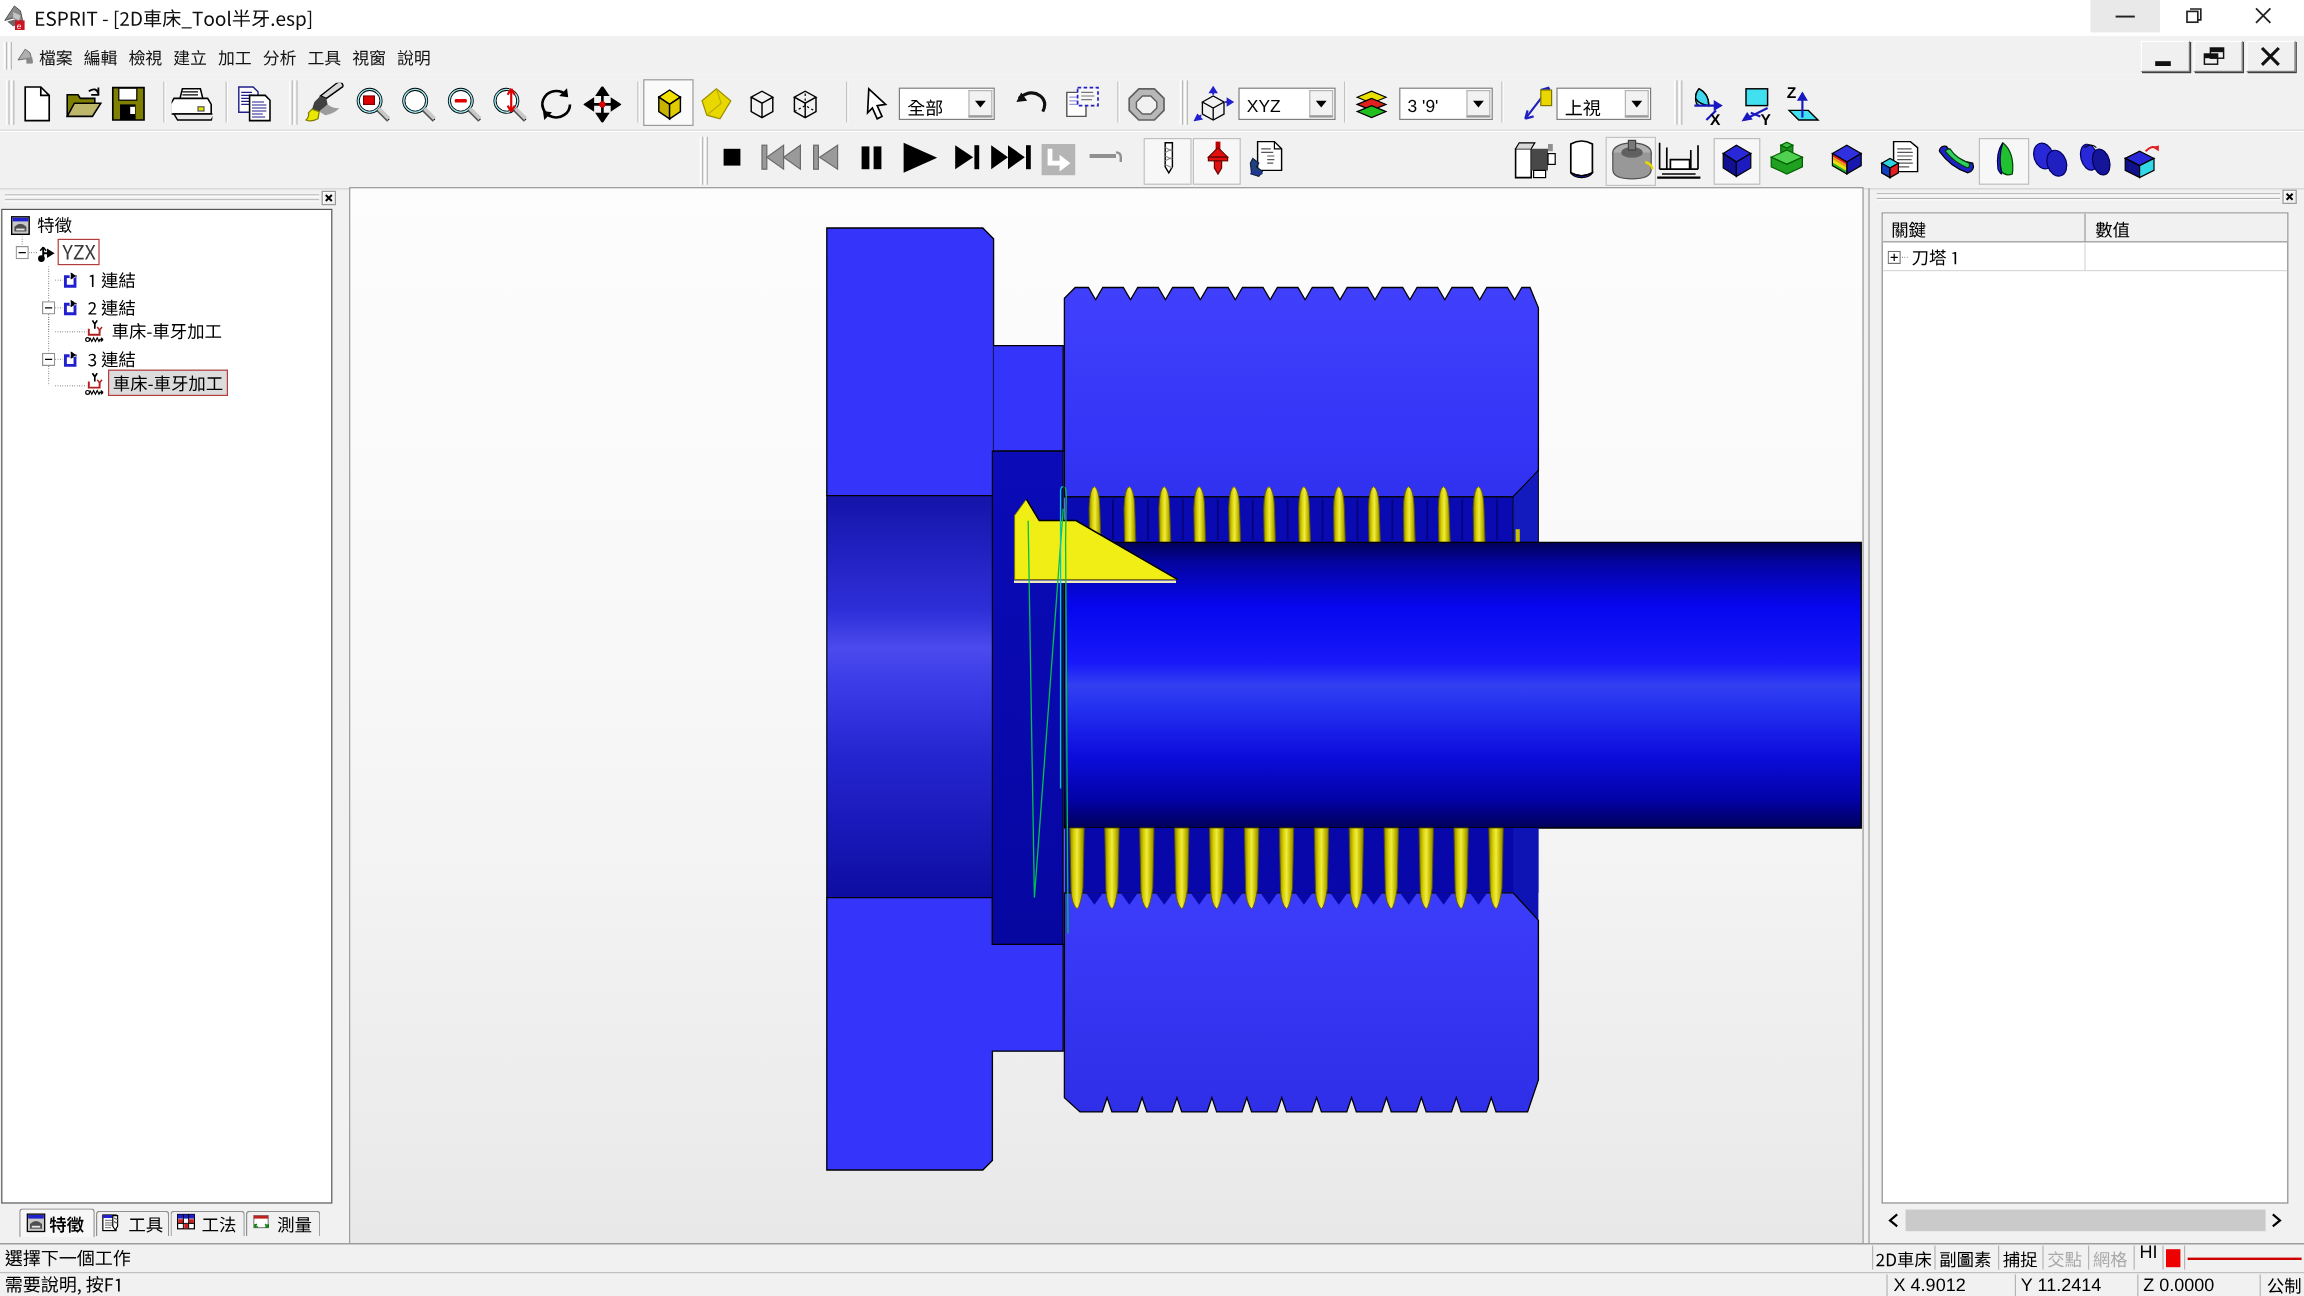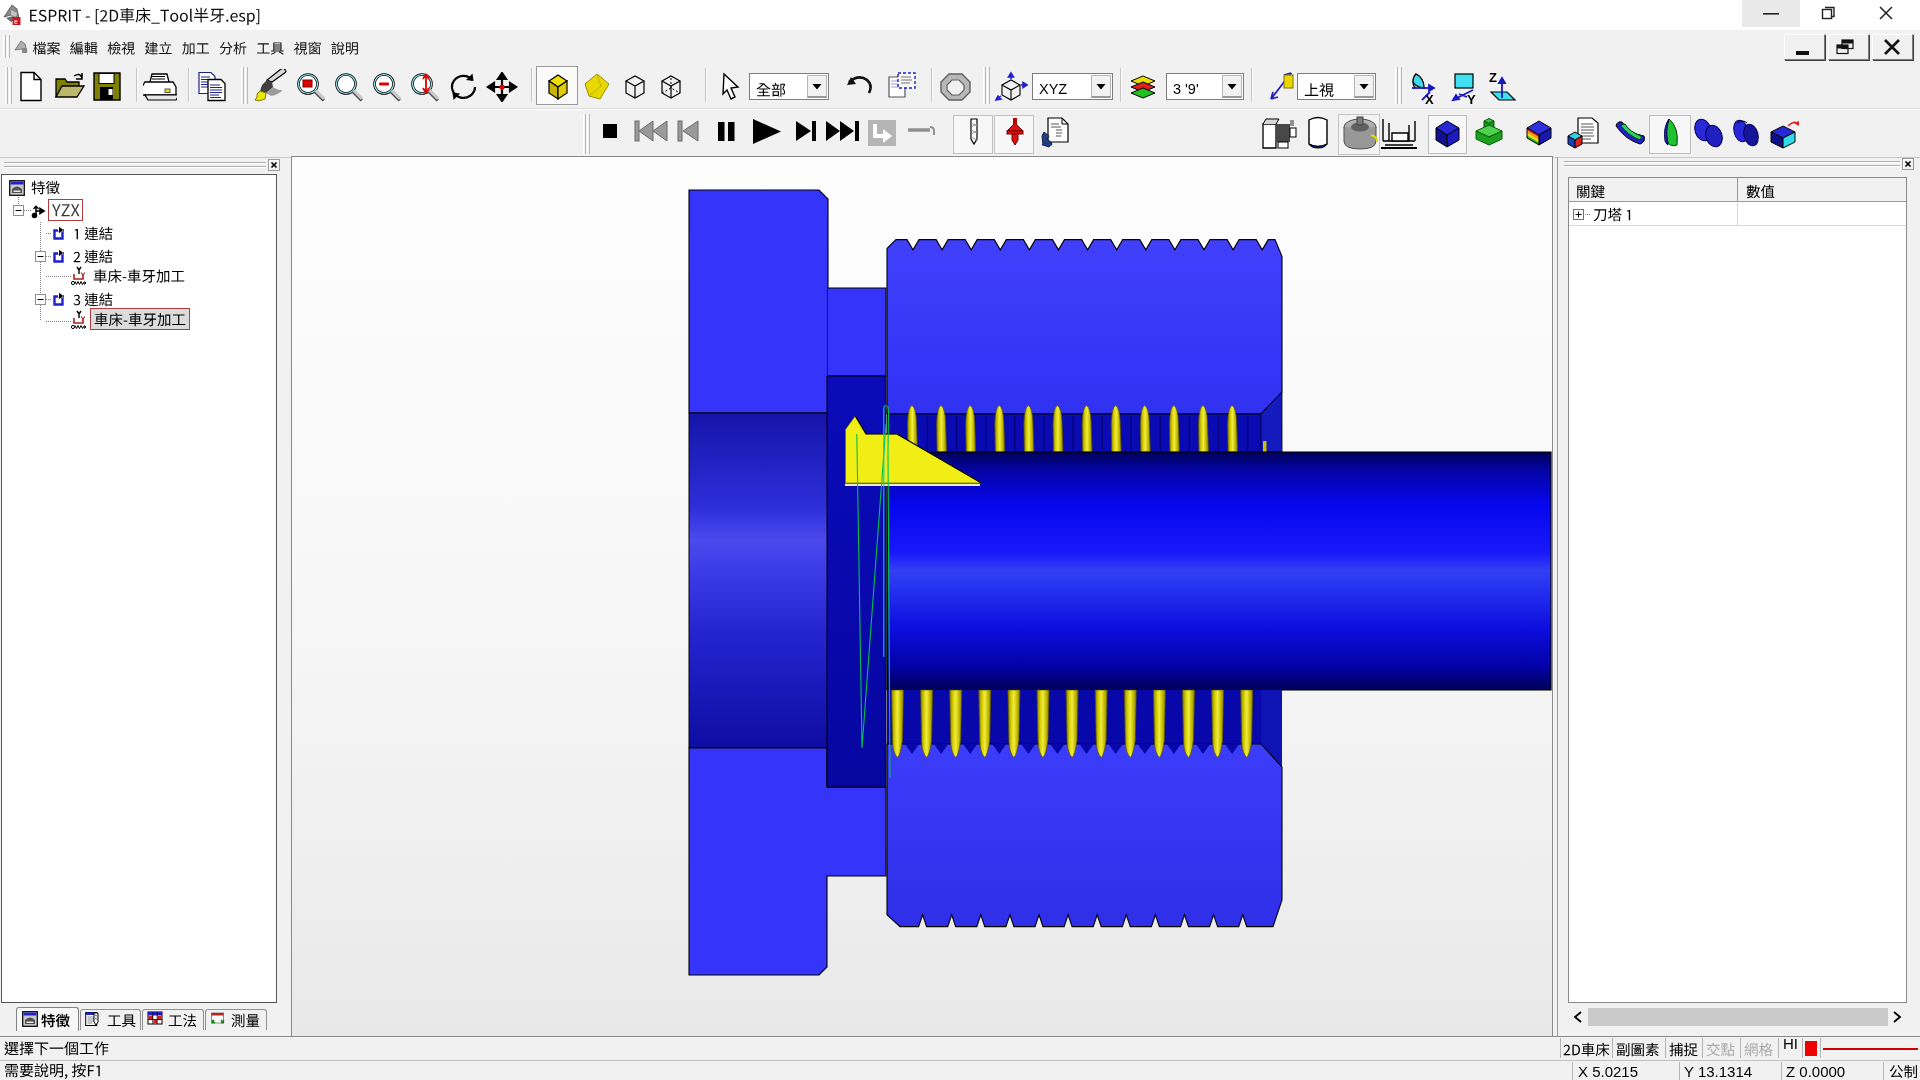--- a/index.html
+++ b/index.html
@@ -677,22 +677,22 @@
 <div style="position:absolute;left:1778px;top:1038px;width:1px;height:20px;background:#b5b5b5"></div>
 <div style="position:absolute;left:1802px;top:1038px;width:1px;height:20px;background:#b5b5b5"></div>
 <div style="position:absolute;left:1820px;top:1038px;width:1px;height:20px;background:#b5b5b5"></div>
 <div style="position:absolute;left:1783px;top:1035px;font:15px 'Liberation Sans',sans-serif;color:#000">HI</div>
 <div style="position:absolute;left:1805px;top:1041px;width:12px;height:15px;background:#ee0000"></div>
 <div style="position:absolute;left:1823px;top:1048px;width:95px;height:2px;background:#cc0000"></div>
 <div style="position:absolute;left:1572px;top:1062px;width:1px;height:18px;background:#b5b5b5"></div>
 <div style="position:absolute;left:1679px;top:1062px;width:1px;height:18px;background:#b5b5b5"></div>
 <div style="position:absolute;left:1781px;top:1062px;width:1px;height:18px;background:#b5b5b5"></div>
 <div style="position:absolute;left:1883px;top:1062px;width:1px;height:18px;background:#b5b5b5"></div>
-<div style="position:absolute;left:1578px;top:1063px;font:15px 'Liberation Sans',sans-serif;color:#000">X 5.0215</div>
-<div style="position:absolute;left:1684px;top:1063px;font:15px 'Liberation Sans',sans-serif;color:#000">Y 13.1314</div>
+<div style="position:absolute;left:1578px;top:1063px;font:15px 'Liberation Sans',sans-serif;color:#000">X 4.9012</div>
+<div style="position:absolute;left:1684px;top:1063px;font:15px 'Liberation Sans',sans-serif;color:#000">Y 11.2414</div>
 <div style="position:absolute;left:1786px;top:1063px;font:15px 'Liberation Sans',sans-serif;color:#000">Z 0.0000</div>
 <svg style="position:absolute;left:0;top:0;z-index:40;pointer-events:none" width="1920" height="1080">
     <defs>
       <path id="c002c" d="M74 -199 52 -145Q99 -124 126 -89Q152 -53 152 -8L143 74L187 7Q178 -4 166 -8Q154 -12 141 -12Q115 -12 95 5Q74 21 74 52Q74 82 95 99Q115 115 143 115Q179 115 199 87Q220 59 220 8Q220 -64 181 -117Q142 -171 74 -199Z"></path>
       <path id="c002d" d="M46 232V301H299V232Z"></path>
       <path id="c002e" d="M138 -24Q111 -24 92 -5Q72 15 72 44Q72 76 92 96Q111 115 138 115Q165 115 185 96Q204 76 204 44Q204 15 185 -5Q165 -24 138 -24Z"></path>
       <path id="c0031" d="M248 -11V584H120V642Q168 651 204 664Q241 677 270 694H340V-11Z"></path>
       <path id="c0032" d="M44 -11V45Q150 148 224 229Q298 309 337 374Q376 439 376 496Q376 536 361 567Q346 598 317 616Q287 633 242 633Q197 633 160 609Q122 584 93 548L41 598Q85 648 135 678Q186 707 254 707Q319 707 366 682Q413 656 439 610Q465 563 465 501Q465 433 427 365Q389 297 323 223Q256 150 170 61Q198 64 229 66Q260 68 288 68H499V-11Z"></path>
       <path id="c0033" d="M261 -24Q205 -24 161 -10Q118 4 86 26Q53 49 29 75L75 135Q107 102 150 77Q193 51 255 51Q298 51 331 67Q364 83 382 112Q401 141 401 181Q401 223 380 254Q359 286 310 303Q261 320 176 320V391Q251 391 295 408Q339 425 358 455Q377 485 377 521Q377 573 344 603Q311 633 255 633Q211 633 173 613Q135 593 104 562L55 620Q96 658 146 682Q195 707 258 707Q320 707 367 687Q415 666 442 626Q469 586 469 528Q469 465 434 424Q398 383 340 361V357Q384 347 419 323Q453 299 474 262Q494 226 494 177Q494 114 462 69Q431 24 379 0Q326 -24 261 -24Z"></path>
       <path id="c0044" d="M99 -11V715H281Q393 715 469 673Q545 631 584 551Q623 470 623 355Q623 239 584 157Q545 76 470 32Q394 -11 284 -11ZM192 65H274Q359 65 415 99Q471 133 500 198Q528 263 528 355Q528 446 500 510Q471 574 415 606Q359 639 274 639H192Z"></path>

